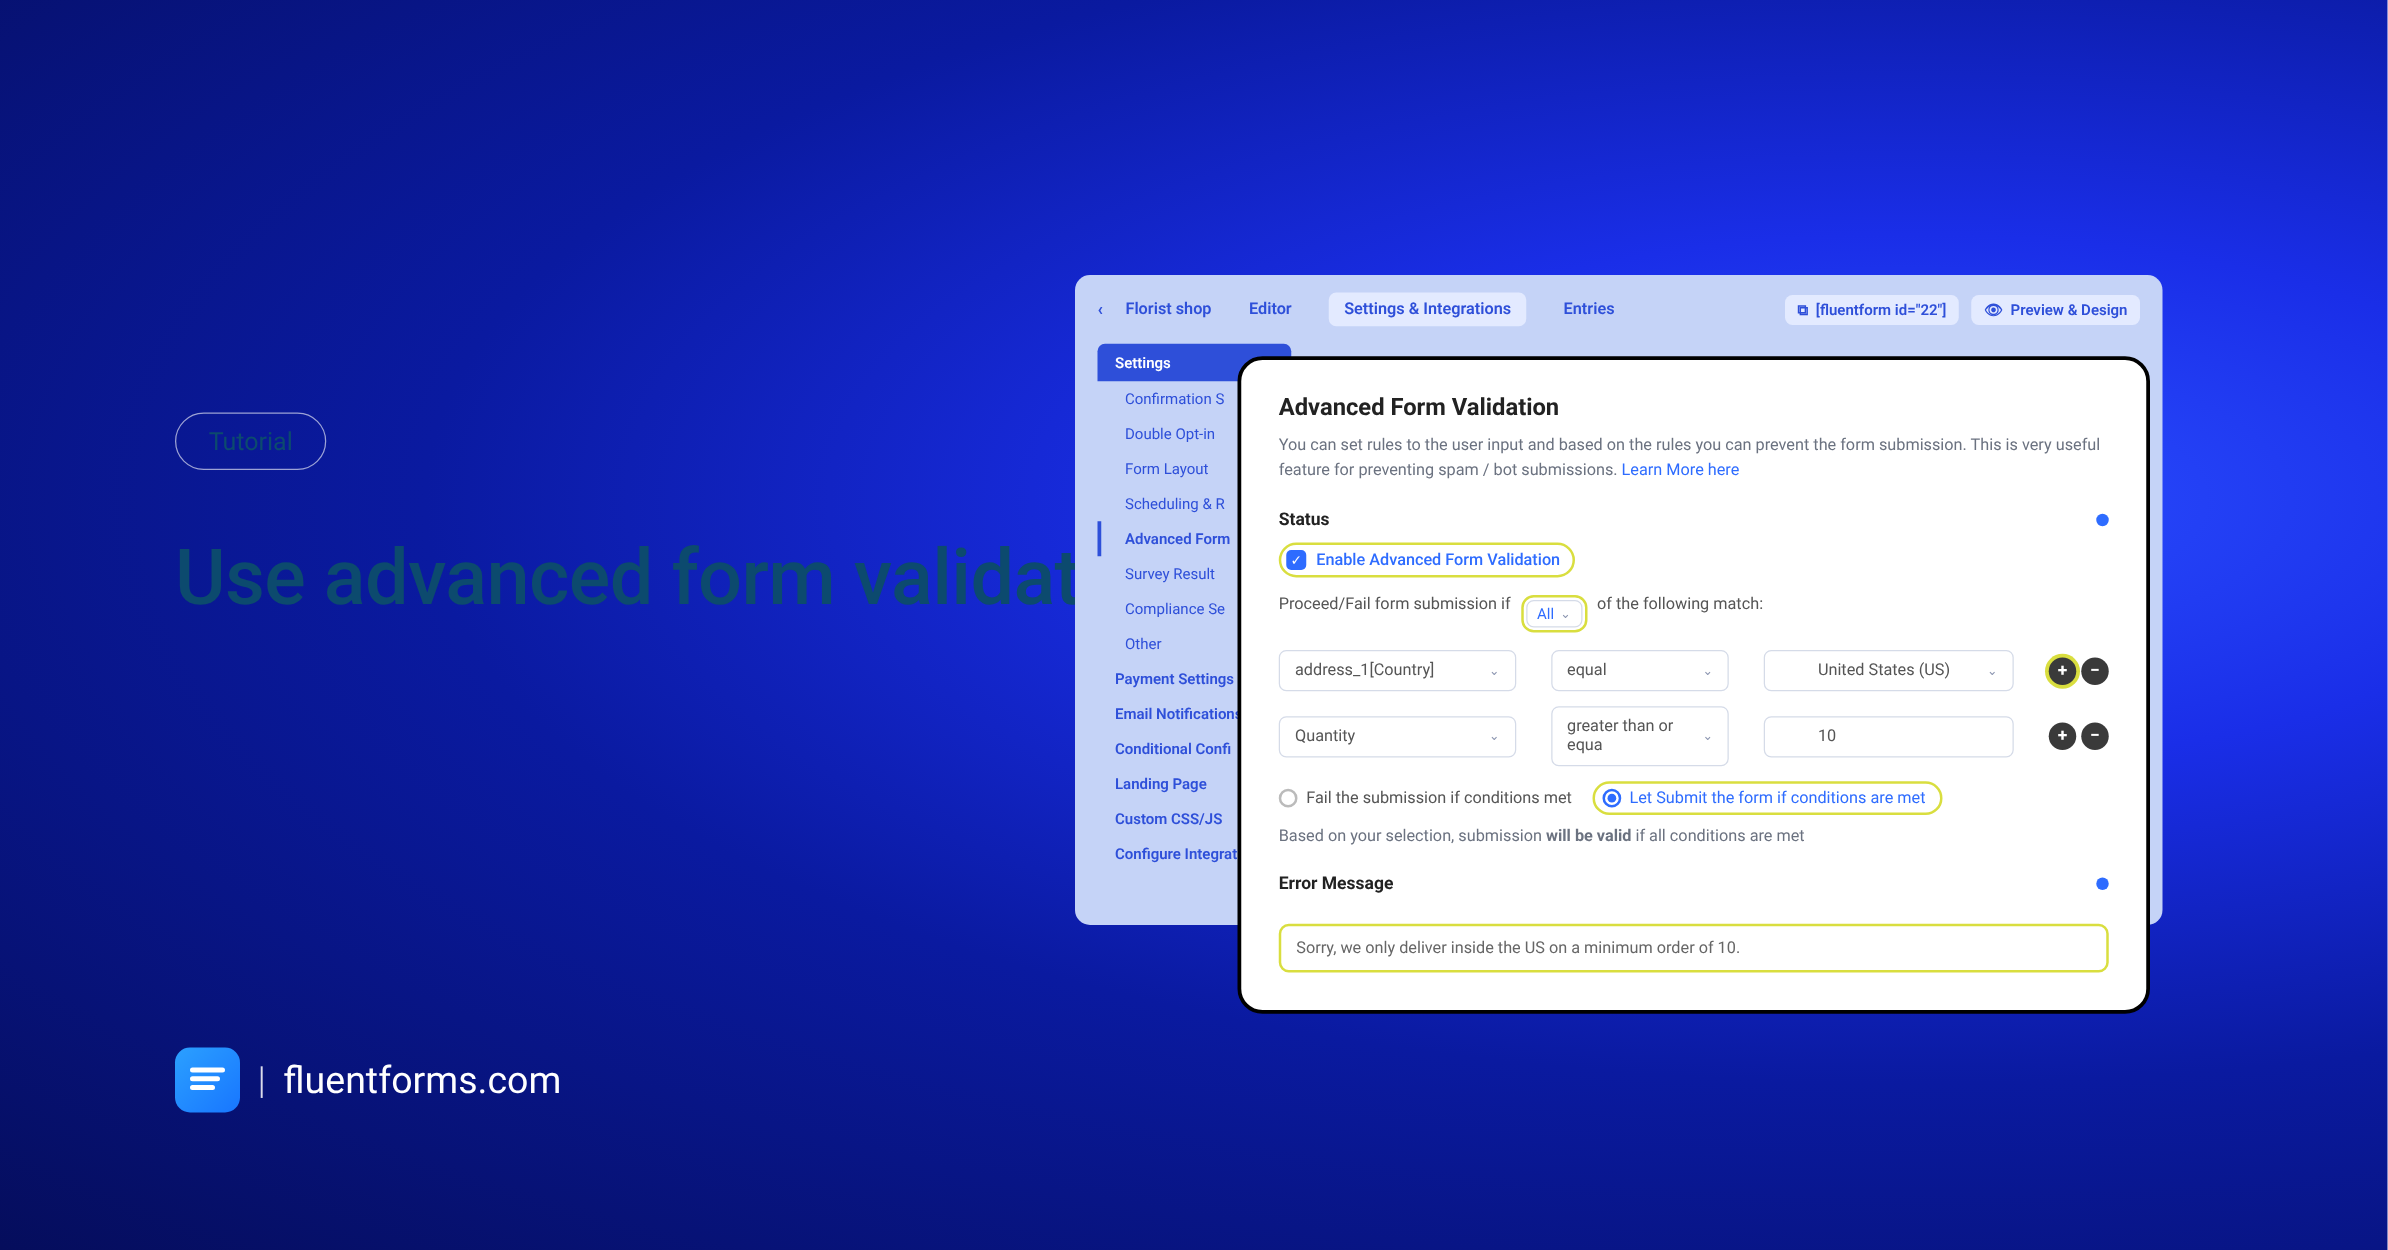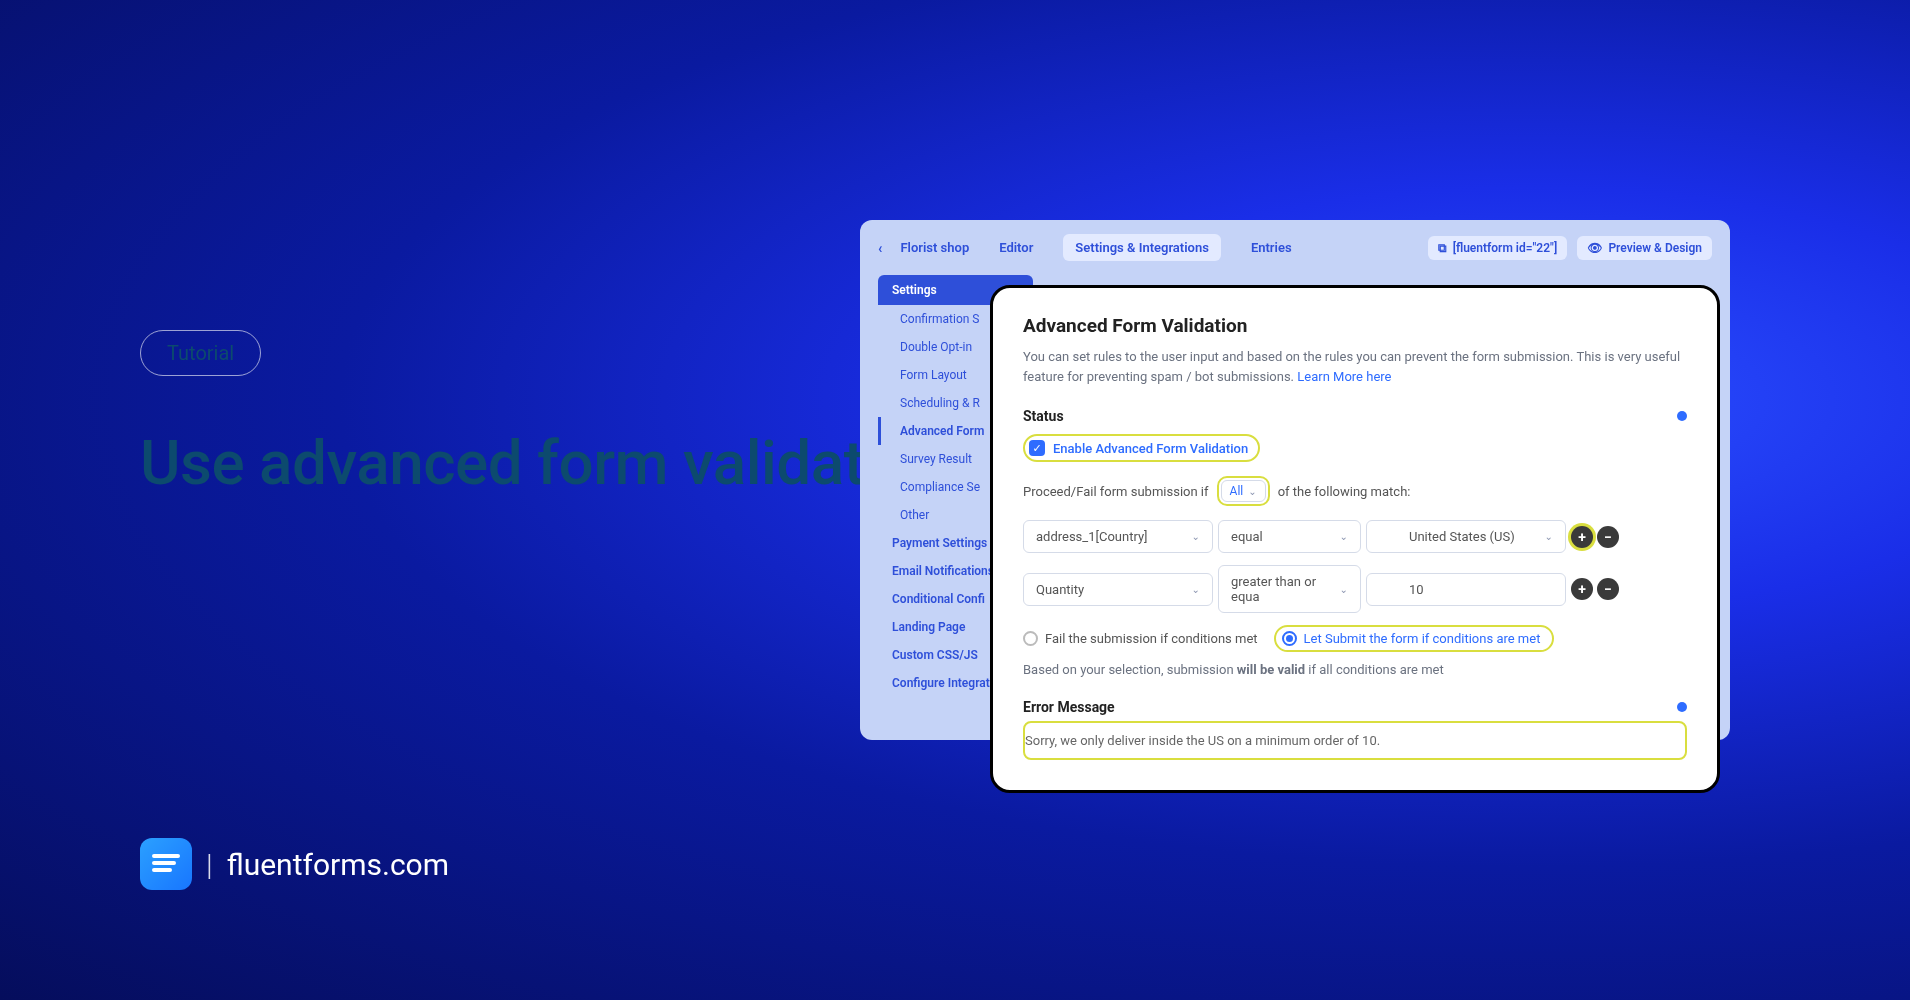--- a/index.html
+++ b/index.html
@@ -195,21 +195,20 @@
   justify-content: center;
   color: #fff;
   font-size: 11px;
 }
 
 .match-row {
   margin-top: 14px;
   font-size: 13px;
   color: #555;
   display: flex;
-  align-items: center;
   gap: 8px;
 }
 .match-select-wrap {
   display: inline-flex;
   border: 2px solid #d9de3f;
   border-radius: 10px;
   padding: 2px;
 }
 .mini-select {
   padding: 3px 8px;
@@ -219,21 +218,21 @@
   color: #2e6cff;
   display: flex;
   align-items: center;
   gap: 5px;
 }
 .chev { font-size: 10px; color: #8b95b0; }
 
 .rules { margin-top: 14px; }
 .rule-row {
   display: flex;
-  gap: 5px;
+  gap: 28px;
   align-items: center;
   margin-bottom: 12px;
 }
 .rule-select, .rule-input {
   border: 1px solid #d5dbe8;
   border-radius: 6px;
   padding: 8px 12px;
   font-size: 13px;
   color: #555;
   display: flex;
@@ -299,25 +298,25 @@
 }
 
 .helper-text {
   margin-top: 10px;
   font-size: 13px;
   color: #6b7280;
 }
 .helper-text b { font-weight: 700; }
 
 .error-input {
-  margin-top: 6px;
+  margin-top: 24px;
   width: 100%;
   border: 2px solid #d9de3f;
   border-radius: 8px;
-  padding: 10px 0;
+  padding: 10px 12px;
   font-size: 13px;
   color: #666;
 }
 </style>
 </head>
 <body>
 
 <div class="left-content">
   <div class="tutorial-pill">Tutorial</div>
   <h1 class="headline">Use advanced form validation in contact forms</h1>

